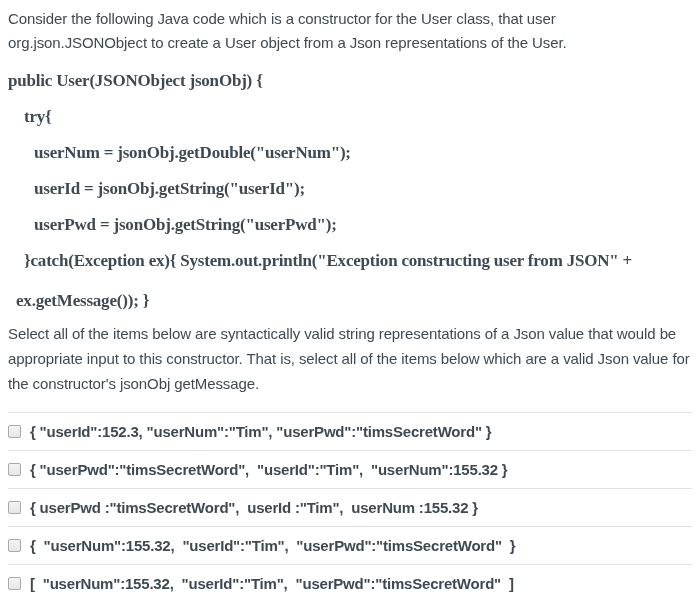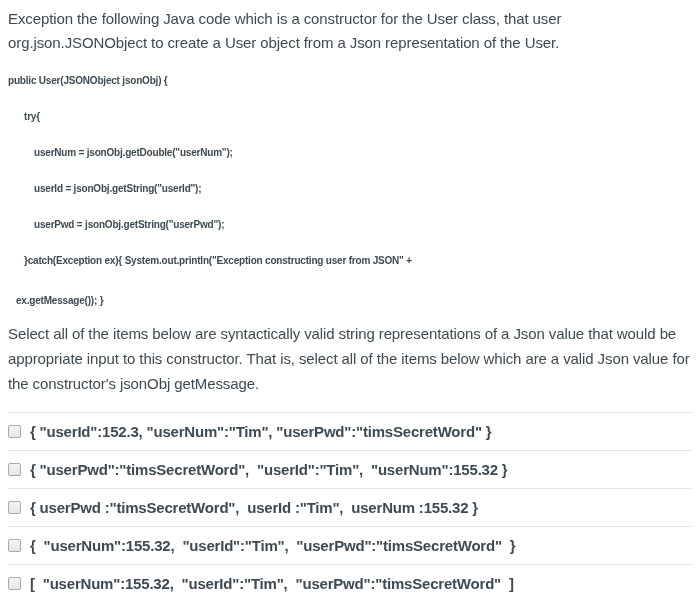--- a/index.html
+++ b/index.html
@@ -17,26 +17,27 @@
     font-size: 15px;
     line-height: 24px;
     letter-spacing: -0.1px;
     margin: 0 0 14px 0;
   }
   .para b { font-weight: normal; }
 
   
   .code-block { margin: 0; }
   .code-line {
-    font-size: 10px;
+    font-size: 17px;
     font-weight: bold;
     line-height: 24px;
     letter-spacing: -0.2px;
     margin: 0 0 12px 0;
     white-space: pre-wrap;
+    font-family: Liberation Serif, serif;
   }
   .indent1 { padding-left: 16px; }
   .indent2 { padding-left: 26px; }
   .code-line.catch-open { margin-bottom: 16px; }
   .code-line.catch-cont { margin-left: -8px; margin-bottom: 0; padding-left: 16px; margin-top: 16px; }
 
   .question { margin: 8px 0 16px 0; line-height: 25px; }
 
   
   .options { margin: 0; }
@@ -62,21 +63,21 @@
     letter-spacing: -0.2px;
     white-space: pre-wrap;
     color: #3e4a53;
   }
 </style>
 </head>
 <body>
 
 <div class="page">
 
-  <p class="para"><span>Exception the following </span><b>Java</b><span> code which is a constructor for the </span><b>User</b><span> class, that user </span><b>org.json.JSONObject</b><span> to create a </span><b>User</b><span> object from a </span><b>Json</b><span> representation of the </span><b>User</b><span>.</span></p>
+  <p class="para"><span>Consider the following </span><b>Java</b><span> code which is a constructor for the </span><b>User</b><span> class, that user </span><b>org.json.JSONObject</b><span> to create a </span><b>User</b><span> object from a </span><b>Json</b><span> representations of the </span><b>User</b><span>.</span></p>
 
   <div class="code-block">
     <p class="code-line">public User(JSONObject jsonObj) {</p>
     <p class="code-line indent1">try{</p>
     <p class="code-line indent2">userNum = jsonObj.getDouble("userNum");</p>
     <p class="code-line indent2">userId = jsonObj.getString("userId");</p>
     <p class="code-line indent2">userPwd = jsonObj.getString("userPwd");</p>
     <p class="code-line indent1 catch-open">}catch(Exception ex){ System.out.println("Exception constructing user from JSON" +</p>
     <p class="code-line catch-cont">ex.getMessage()); }</p>
   </div>

